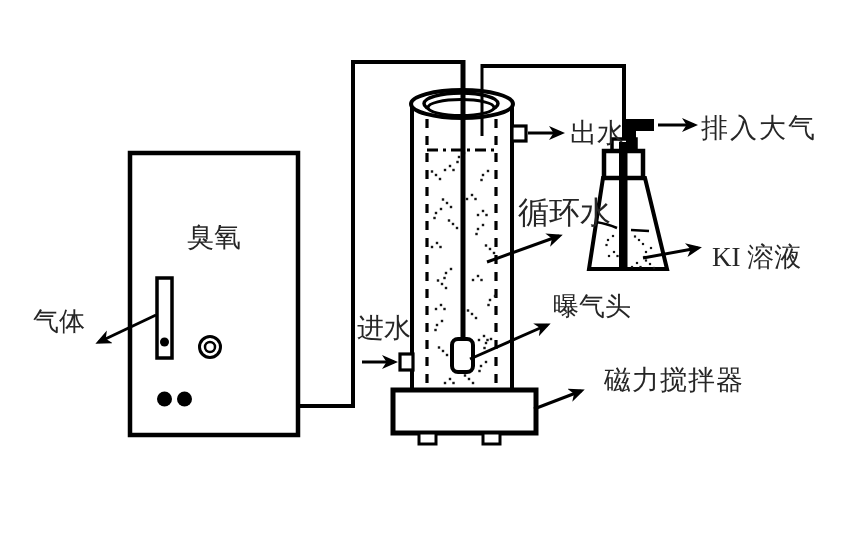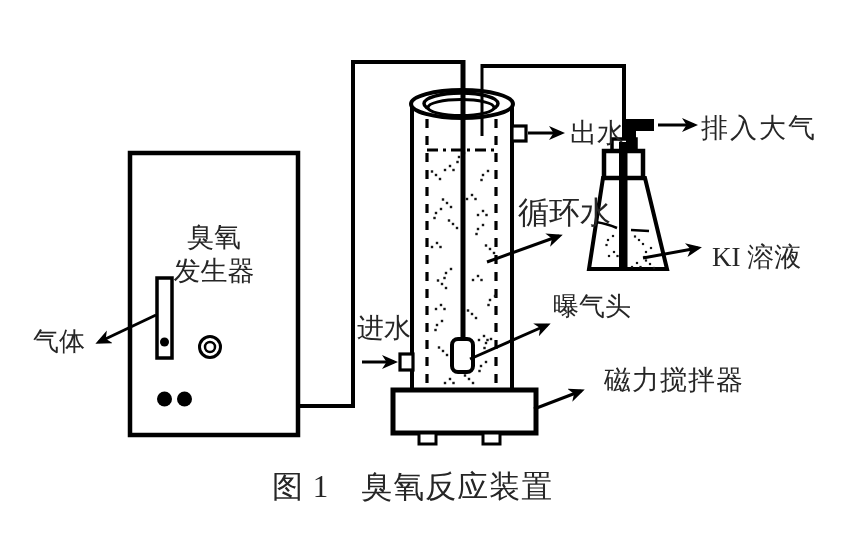--- a/index.html
+++ b/index.html
@@ -2,21 +2,21 @@
 <html><head>
 <meta charset="utf-8">
 <style>
   html,body{margin:0;padding:0;background:#fff;}
   .stage{position:relative;width:841px;height:534px;background:#fff;overflow:hidden;
          font-family:"Liberation Serif","DejaVu Serif",serif;}
   .stage svg{position:absolute;left:0;top:0;}
   .lbl{position:absolute;color:#262626;white-space:nowrap;
        font-family:"Liberation Serif","DejaVu Serif",serif;}
   #lbl-generator{left:139px;top:176px;width:150px;text-align:center;font-size:27px;line-height:34px;margin-top:44px;}
-  #lbl-flowmeter{left:0px;top:318px;width:118px;text-align:center;font-size:26px;line-height:47px;font-family:Liberation Serif, serif;}
+  #lbl-flowmeter{left:0px;top:298px;width:118px;text-align:center;font-size:26px;line-height:47px;font-family:Liberation Serif, serif;}
   #lbl-inlet{left:357px;top:310px;font-size:27px;font-family:Liberation Mono, monospace;}
   #lbl-outlet{left:570px;top:115px;font-size:27px;}
   #lbl-vent{left:701px;top:110px;font-size:27px;letter-spacing:2px;}
   #lbl-circwater{left:518px;top:192px;font-size:31px;}
   #lbl-ki{left:712px;top:239px;font-size:27px;}
   #lbl-aerator{left:553px;top:289px;font-size:26px;}
   #lbl-stirrer{left:604px;top:362px;font-size:27px;letter-spacing:1px;}
   #lbl-caption{left:240px;top:466px;width:345px;text-align:center;font-size:31px;letter-spacing:1px;}
 </style>
 </head>
@@ -176,26 +176,24 @@
     <line x1="658" y1="125" x2="694" y2="125" stroke="#000" stroke-width="3" marker-end="url(#arrow)"></line>
     <line x1="156" y1="315" x2="99" y2="342" stroke="#000" stroke-width="3" marker-end="url(#arrow)"></line>
     <line x1="487" y1="262" x2="559" y2="236" stroke="#000" stroke-width="3" marker-end="url(#arrow)"></line>
     <line x1="470" y1="359" x2="547" y2="325" stroke="#000" stroke-width="3" marker-end="url(#arrow)"></line>
     <line x1="534" y1="409" x2="581" y2="391" stroke="#000" stroke-width="3" marker-end="url(#arrow)"></line>
     <line x1="643" y1="258" x2="698" y2="248" stroke="#000" stroke-width="3" marker-end="url(#arrow)"></line>
   </svg>
 
   <div class="lbl" id="lbl-generator">
     <div>臭氧</div>
-    <div>发生器</div>
   </div>
   <div class="lbl" id="lbl-flowmeter">
     <div>气体</div>
   </div>
   <div class="lbl" id="lbl-inlet">进水</div>
   <div class="lbl" id="lbl-outlet">出水</div>
   <div class="lbl" id="lbl-vent">排入大气</div>
   <div class="lbl" id="lbl-circwater">循环水</div>
   <div class="lbl" id="lbl-ki">KI 溶液</div>
   <div class="lbl" id="lbl-aerator">曝气头</div>
   <div class="lbl" id="lbl-stirrer">磁力搅拌器</div>
-  <div class="lbl" id="lbl-caption">图 1　臭氧反应装置</div>
 </div>
 
 </body></html>

